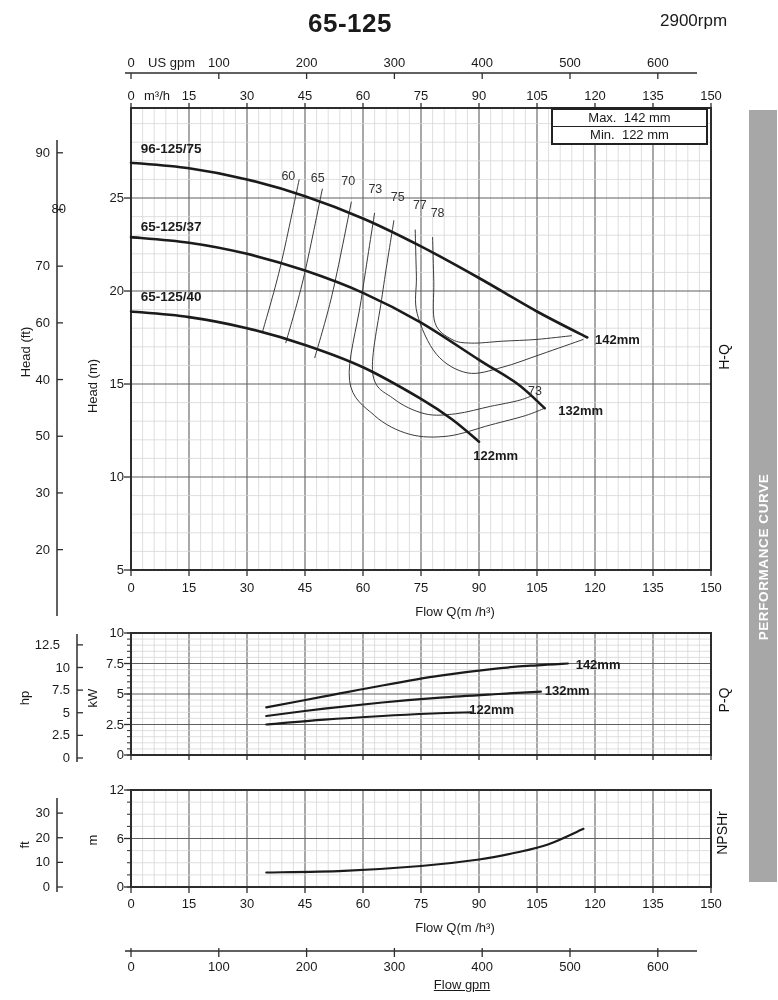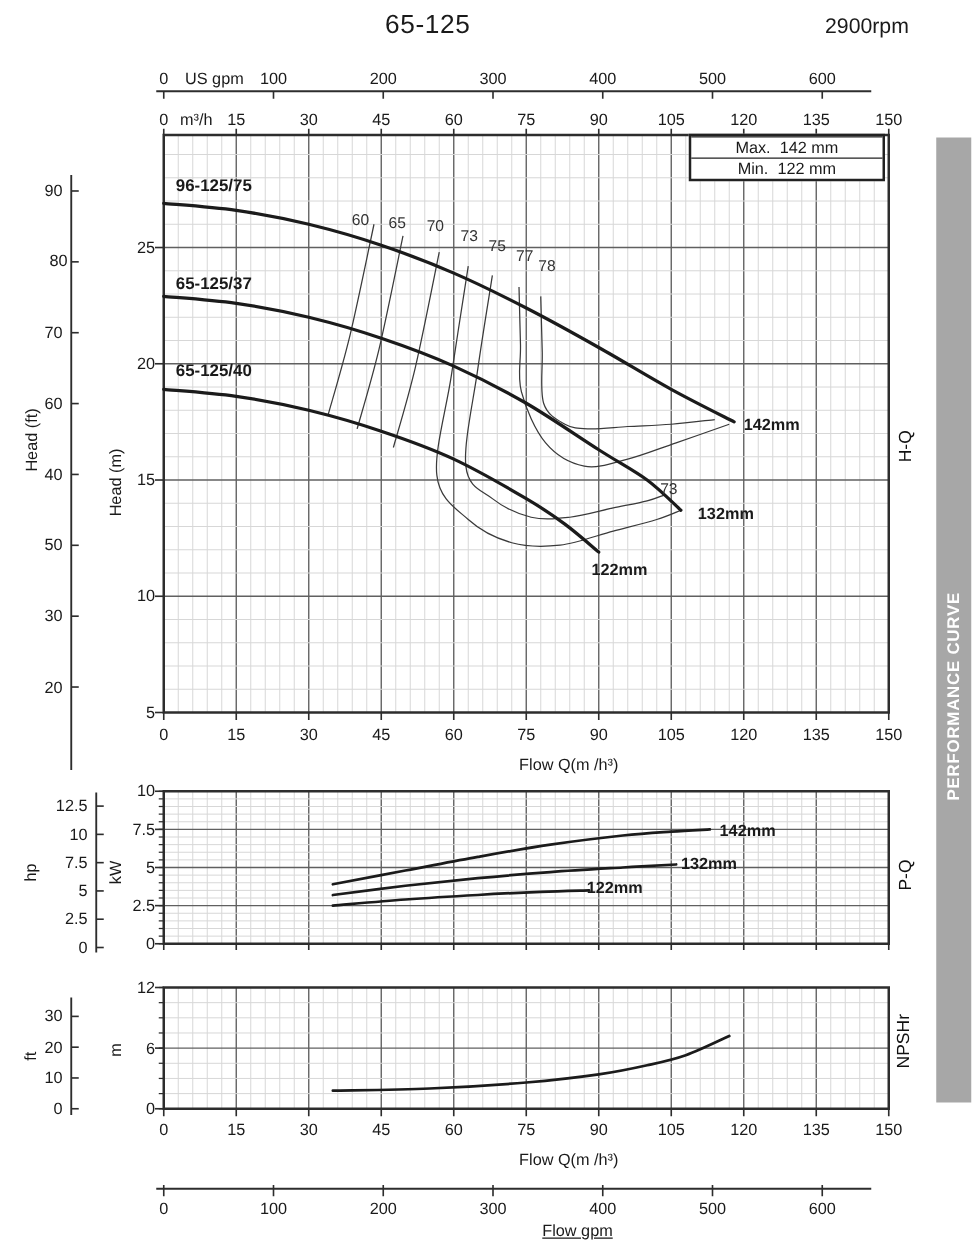--- a/index.html
+++ b/index.html
@@ -8,21 +8,21 @@
   #gfx{position:absolute;left:0;top:0;}
   .abs{position:absolute;white-space:nowrap;}
   .tick{position:absolute;font-size:13px;line-height:14px;color:#1a1a1a;white-space:nowrap;}
   .cx{transform:translateX(-50%);}
   .ra{text-align:right;}
   .b{font-weight:bold;}
   .rot{transform:translate(-50%,-50%) rotate(-90deg);transform-origin:center;}
   .unit{font-size:13px;line-height:14px;}
   .axname{font-size:13px;color:#1a1a1a;}
   .secname{font-size:14px;color:#111;}
-  #title{left:308px;top:8px;font-size:21px;font-weight:normal;letter-spacing:.5px;}
+  #title{left:308px;top:8px;font-size:26px;font-weight:bold;letter-spacing:.5px;}
   #rpm{left:660px;top:11px;font-size:17px;}
   #impbox{left:551px;top:107px;width:153px;border:2px solid #222;background:#fff;z-index:5;}
   #impbox .t{font-size:13px;text-align:center;line-height:21px;height:21px;}
   #impbox .rw{font-size:13px;text-align:center;line-height:16px;height:16px;border-top:1.5px solid #222;}
   #sidebar{left:749px;top:110px;width:28px;height:772px;}
   #sidebar-text{left:763px;top:557px;font-size:13.5px;font-weight:bold;color:#fff;letter-spacing:.6px;}
   .flowlab{font-size:13px;}
 </style>
 </head>
 <body>
@@ -440,33 +440,33 @@
       <span class="tick cx" style="left: 479px; top: 897px;">90</span>
       <span class="tick cx" style="left: 537px; top: 581px;">105</span>
       <span class="tick cx" style="left: 537px; top: 897px;">105</span>
       <span class="tick cx" style="left: 595px; top: 581px;">120</span>
       <span class="tick cx" style="left: 595px; top: 897px;">120</span>
       <span class="tick cx" style="left: 653px; top: 581px;">135</span>
       <span class="tick cx" style="left: 653px; top: 897px;">135</span>
       <span class="tick cx" style="left: 711px; top: 581px;">150</span>
       <span class="tick cx" style="left: 711px; top: 897px;">150</span>
       <span class="tick ra" style="left: 10px; top: 145.79px; width: 40px;">90</span>
-      <span class="tick ra" style="left: 14px; top: 202.48px; width: 40px;">80</span>
+      <span class="tick ra" style="left: 26px; top: 202.48px; width: 40px;">80</span>
       <span class="tick ra" style="left: 10px; top: 259.17px; width: 40px;">70</span>
       <span class="tick ra" style="left: 10px; top: 315.86px; width: 40px;">60</span>
       <span class="tick ra" style="left: 10px; top: 372.55px; width: 40px;">40</span>
       <span class="tick ra" style="left: 10px; top: 429.24px; width: 40px;">50</span>
       <span class="tick ra" style="left: 10px; top: 485.93px; width: 40px;">30</span>
       <span class="tick ra" style="left: 10px; top: 542.62px; width: 40px;">20</span>
       <span class="tick ra" style="left: 84px; top: 191.019px; width: 40px;">25</span>
       <span class="tick ra" style="left: 84px; top: 284.014px; width: 40px;">20</span>
       <span class="tick ra" style="left: 84px; top: 377.01px; width: 40px;">15</span>
       <span class="tick ra" style="left: 84px; top: 470.005px; width: 40px;">10</span>
       <span class="tick ra" style="left: 84px; top: 563px; width: 40px;">5</span>
-      <span class="tick ra" style="left: 30px; top: 637.875px; width: 40px;">12.5</span>
+      <span class="tick ra" style="left: 20px; top: 637.875px; width: 40px;">12.5</span>
       <span class="tick ra" style="left: 30px; top: 660.5px; width: 40px;">10</span>
       <span class="tick ra" style="left: 30px; top: 683.125px; width: 40px;">7.5</span>
       <span class="tick ra" style="left: 30px; top: 705.75px; width: 40px;">5</span>
       <span class="tick ra" style="left: 30px; top: 728.375px; width: 40px;">2.5</span>
       <span class="tick ra" style="left: 30px; top: 751px; width: 40px;">0</span>
       <span class="tick ra" style="left: 84px; top: 626px; width: 40px;">10</span>
       <span class="tick ra" style="left: 84px; top: 656.5px; width: 40px;">7.5</span>
       <span class="tick ra" style="left: 84px; top: 687px; width: 40px;">5</span>
       <span class="tick ra" style="left: 84px; top: 717.5px; width: 40px;">2.5</span>
       <span class="tick ra" style="left: 84px; top: 748px; width: 40px;">0</span>

